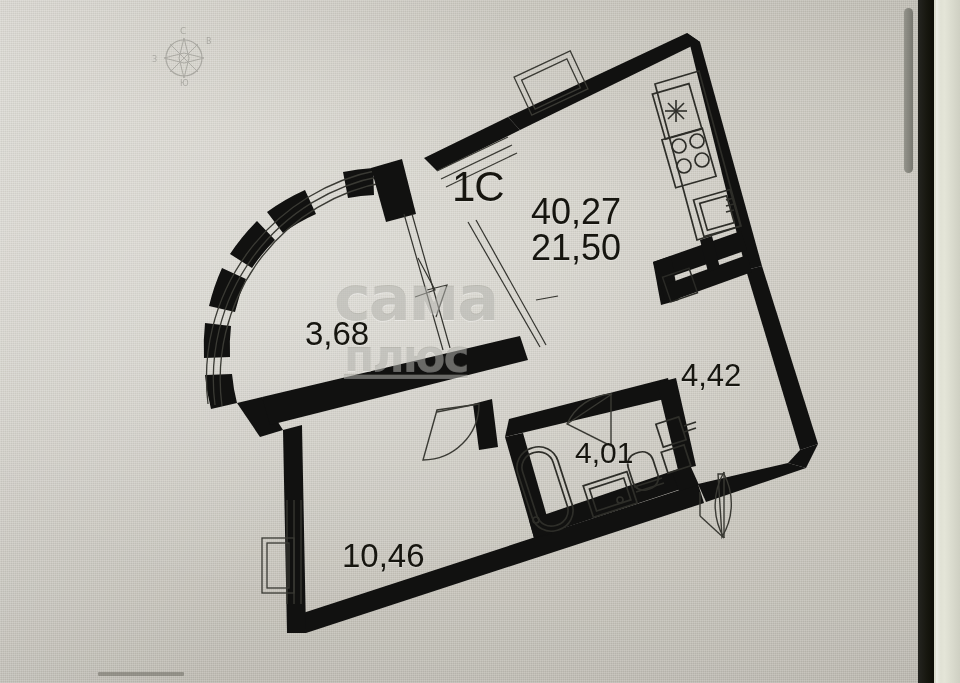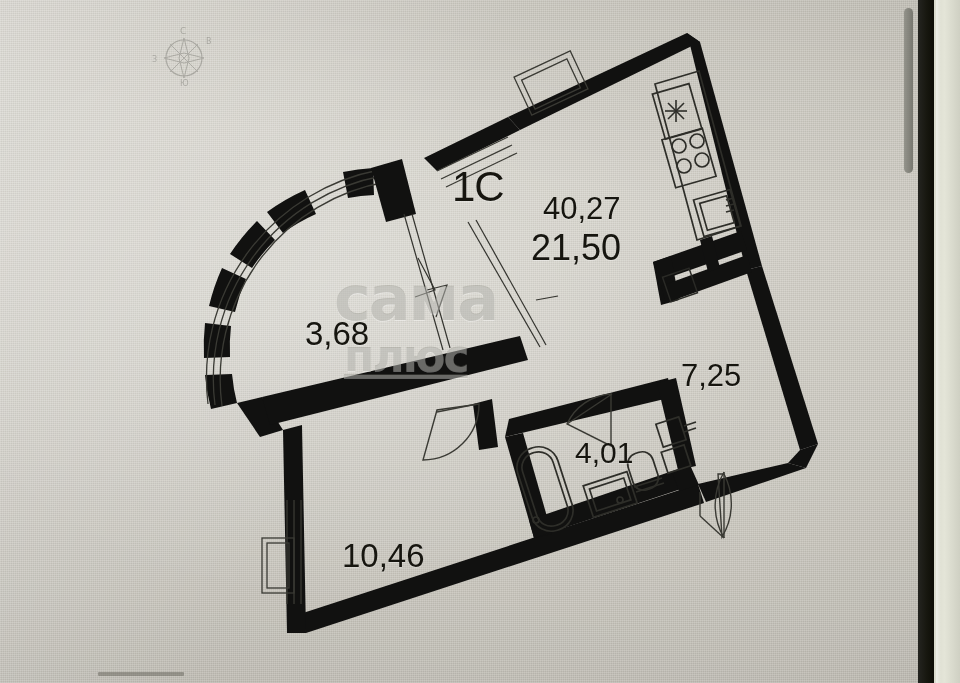--- a/index.html
+++ b/index.html
@@ -66,21 +66,21 @@
 
   
   .lbl{
     position:absolute;color:#16150f;
     font-family:"Liberation Sans", sans-serif;
     font-weight:400;white-space:nowrap;
     text-shadow:0 1px 1px rgba(255,255,255,.35);
   }
   #type-code{left:452px;top:163px;font-size:42px;letter-spacing:-1px;}
   #a-total  {left:531px;top:157px;font-size:36px;}
-  #a-living {left:543px;top:191px;font-size:31px;}
+  #a-living {left:531px;top:191px;font-size:36px;}
   #a-extra  {left:531px;top:227px;font-size:36px;}
 
   #a-r1{left:305px;top:315px;font-size:33px;}
   #a-r2{left:460px;top:280px;font-size:33px;}
   #a-r3{left:681px;top:358px;font-size:31px;}
   #a-r4{left:575px;top:436px;font-size:30px;}
   #a-r5{left:342px;top:527px;font-size:33px;margin-top:10px;}
 
   
   .wm{
@@ -260,21 +260,21 @@
   </svg>
 
   <div class="wm" id="wm1">сама</div>
   <div class="wm" id="wm2">плюс</div>
 
   <div class="lbl" id="type-code">1C</div>
   <div class="lbl" id="a-living">40,27</div>
   <div class="lbl" id="a-extra">21,50</div>
 
   <div class="lbl" id="a-r1">3,68</div>
-  <div class="lbl" id="a-r3">7,25</div>
+  <div class="lbl" id="a-r3">4,42</div>
   <div class="lbl" id="a-r4">4,01</div>
   <div class="lbl" id="a-r5">10,46</div>
 
   <div class="bottom-mark"></div>
 
   <div class="bezel-dark"></div>
   <div class="bezel-light"></div>
   <div class="bezel-shine"></div>
   <div class="scroll-thumb"></div>
 

